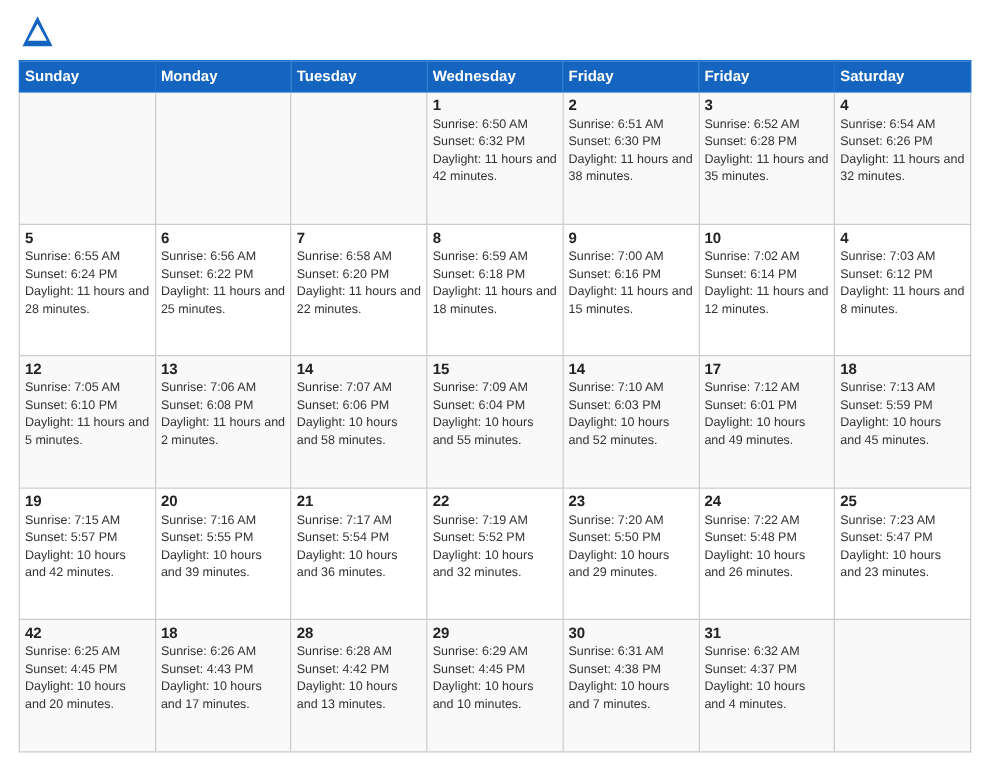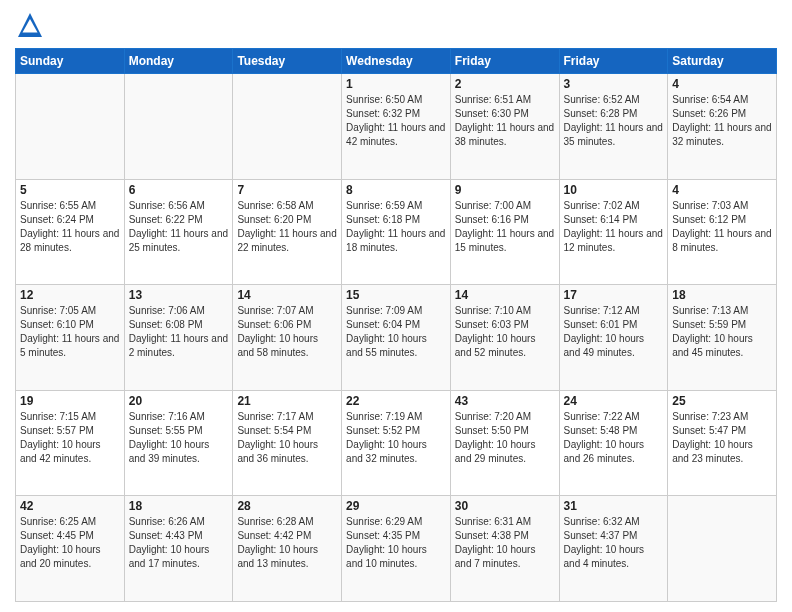--- a/index.html
+++ b/index.html
@@ -287,21 +287,21 @@
 and 36 minutes.</div>
           </td>
           <td>
             <div class="day-number">22</div>
             <div class="day-detail">Sunrise: 7:19 AM
 Sunset: 5:52 PM
 Daylight: 10 hours
 and 32 minutes.</div>
           </td>
           <td>
-            <div class="day-number">43</div>
+            <div class="day-number">23</div>
             <div class="day-detail">Sunrise: 7:20 AM
 Sunset: 5:50 PM
 Daylight: 10 hours
 and 29 minutes.</div>
           </td>
           <td>
             <div class="day-number">24</div>
             <div class="day-detail">Sunrise: 7:22 AM
 Sunset: 5:48 PM
 Daylight: 10 hours
@@ -333,21 +333,21 @@
           <td>
             <div class="day-number">28</div>
             <div class="day-detail">Sunrise: 6:28 AM
 Sunset: 4:42 PM
 Daylight: 10 hours
 and 13 minutes.</div>
           </td>
           <td>
             <div class="day-number">29</div>
             <div class="day-detail">Sunrise: 6:29 AM
-Sunset: 4:35 PM
+Sunset: 4:45 PM
 Daylight: 10 hours
 and 10 minutes.</div>
           </td>
           <td>
             <div class="day-number">30</div>
             <div class="day-detail">Sunrise: 6:31 AM
 Sunset: 4:38 PM
 Daylight: 10 hours
 and 7 minutes.</div>
           </td>

